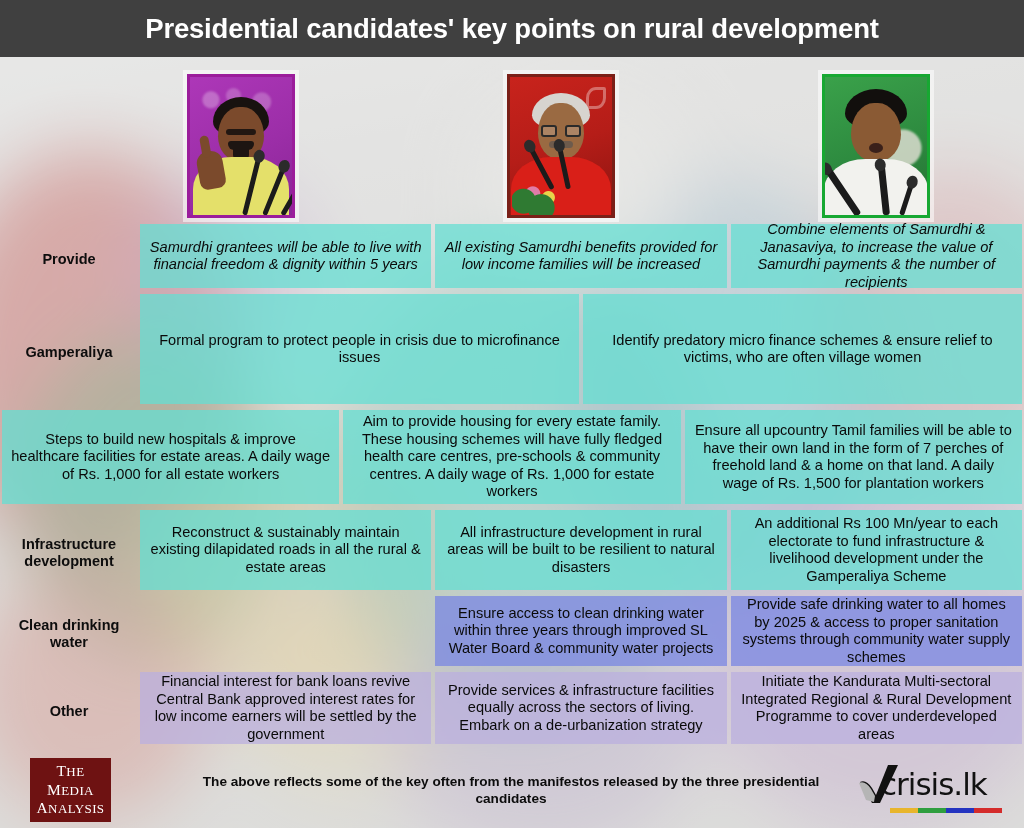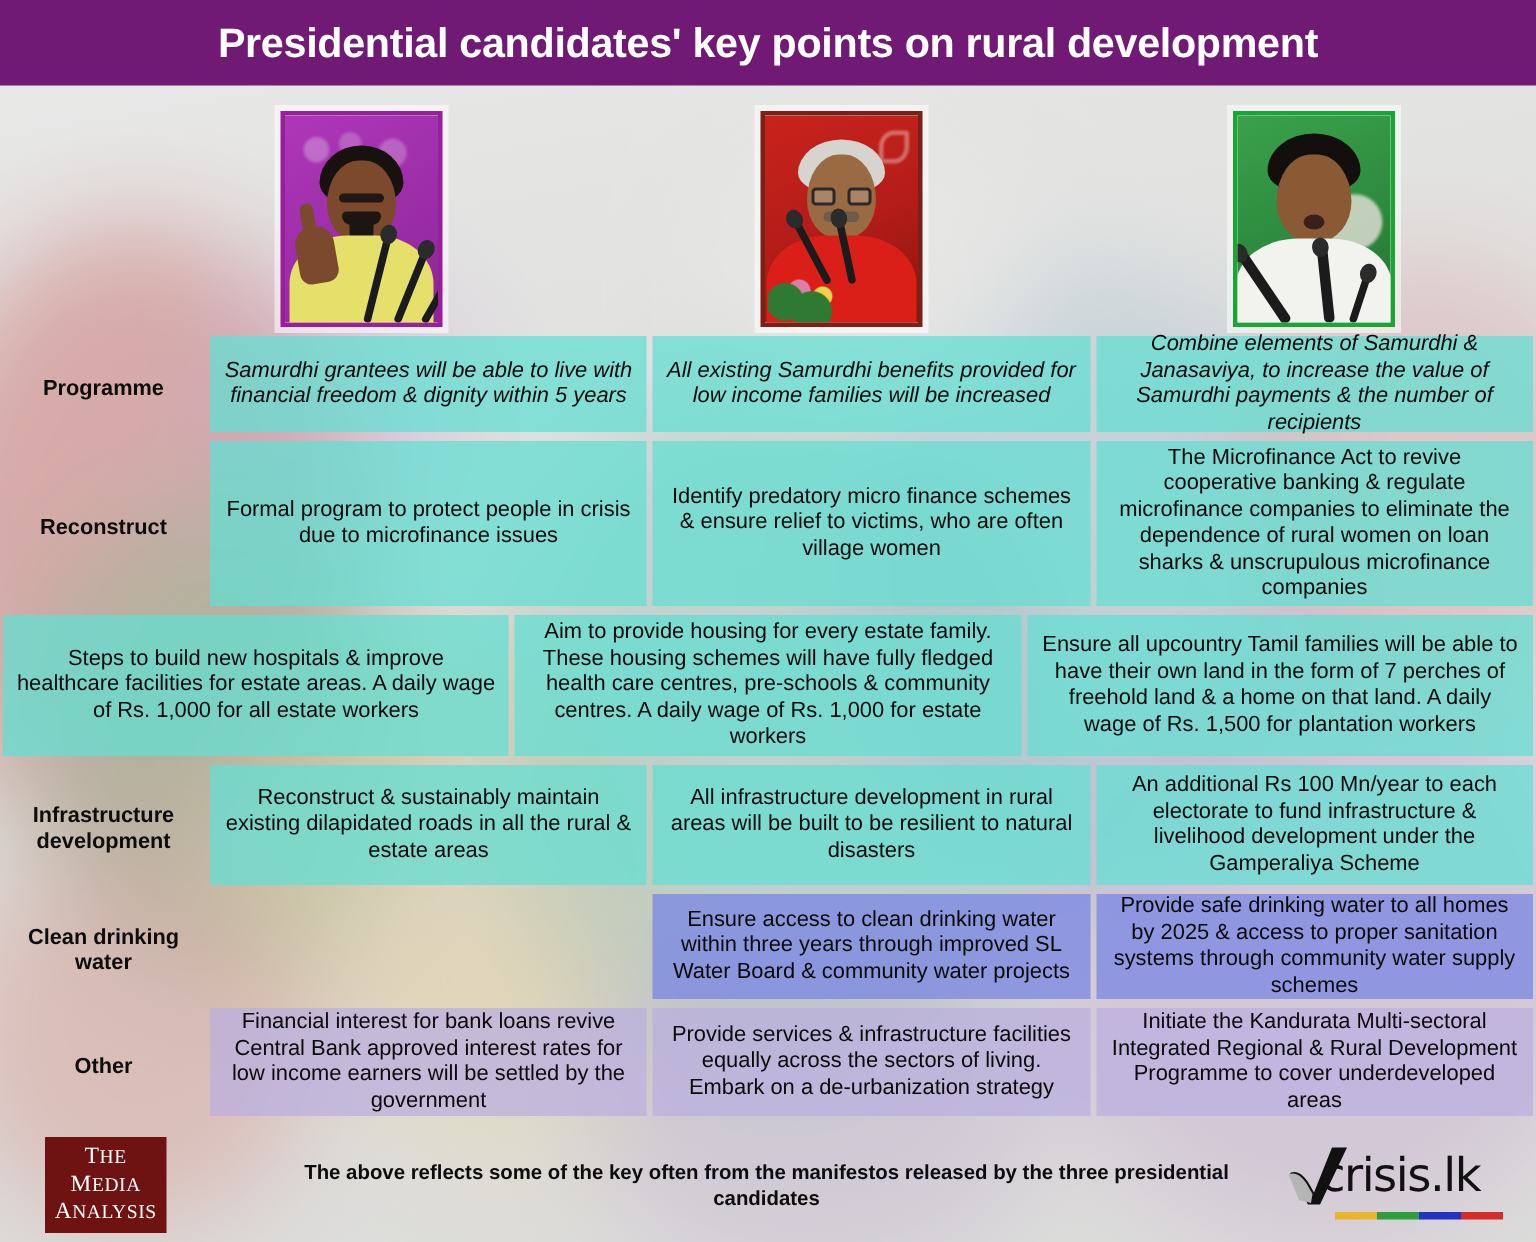--- a/index.html
+++ b/index.html
@@ -35,21 +35,21 @@
   .b10{ left:120px;  top:170px; width:200px; height:200px; background:#9b59b6; opacity:.30; }
   .b11{ left:470px;  top:80px;  width:220px; height:200px; background:#e6e6e4; opacity:.85; }
   .b12{ left:240px;  top:600px; width:200px; height:200px; background:#e8c84e; opacity:.22; }
   .bg-veil {
     background: rgba(232,232,230,.52);
   }
 
   
   .titlebar {
     position:absolute; left:0; top:0; width:1024px; height:57px;
-    background:#701a75;
+    background:#404040;
     display:flex; align-items:center; justify-content:center;
   }
   .titlebar h1 {
     color:#ffffff;
     font-size:27.5px;
     font-weight:bold;
     letter-spacing:-0.2px;
     text-align:center;
     white-space:nowrap;
   }
@@ -302,42 +302,39 @@
           <span class="mic m2"></span>
           <span class="mic m3"></span>
         </div>
       </div>
     </div>
   </div>
 
   <div class="grid">
 
     <div class="row r1">
-      <div class="rowlabel">Programme</div>
+      <div class="rowlabel">Provide</div>
       <div class="cellwrap">
           <div class="cell teal">Samurdhi grantees will be able to live with financial freedom &amp; dignity within 5 years</div>
         </div>
       <div class="cellwrap">
           <div class="cell teal">All existing Samurdhi benefits provided for low income families will be increased</div>
         </div>
       <div class="cellwrap">
           <div class="cell teal">Combine elements of Samurdhi &amp; Janasaviya, to increase the value of Samurdhi payments &amp; the number of recipients</div>
         </div>
     </div>
 
     <div class="row r2">
-      <div class="rowlabel">Reconstruct</div>
+      <div class="rowlabel">Gamperaliya</div>
       <div class="cellwrap">
           <div class="cell teal">Formal program to protect people in crisis due to microfinance issues</div>
         </div>
       <div class="cellwrap">
           <div class="cell teal">Identify predatory micro finance schemes &amp; ensure relief to victims, who are often village women</div>
-        </div>
-      <div class="cellwrap">
-          <div class="cell teal">The Microfinance Act to revive cooperative banking &amp; regulate microfinance companies to eliminate the dependence of rural women on loan sharks &amp; unscrupulous microfinance companies</div>
         </div>
     </div>
 
     <div class="row r3">
       <div class="cellwrap">
           <div class="cell teal">Steps to build new hospitals &amp; improve healthcare facilities for estate areas. A daily wage of Rs. 1,000 for all estate workers</div>
         </div>
       <div class="cellwrap">
           <div class="cell teal">Aim to provide housing for every estate family. These housing schemes will have fully fledged health care centres, pre-schools &amp; community centres. A daily wage of Rs. 1,000 for estate workers</div>
         </div>

